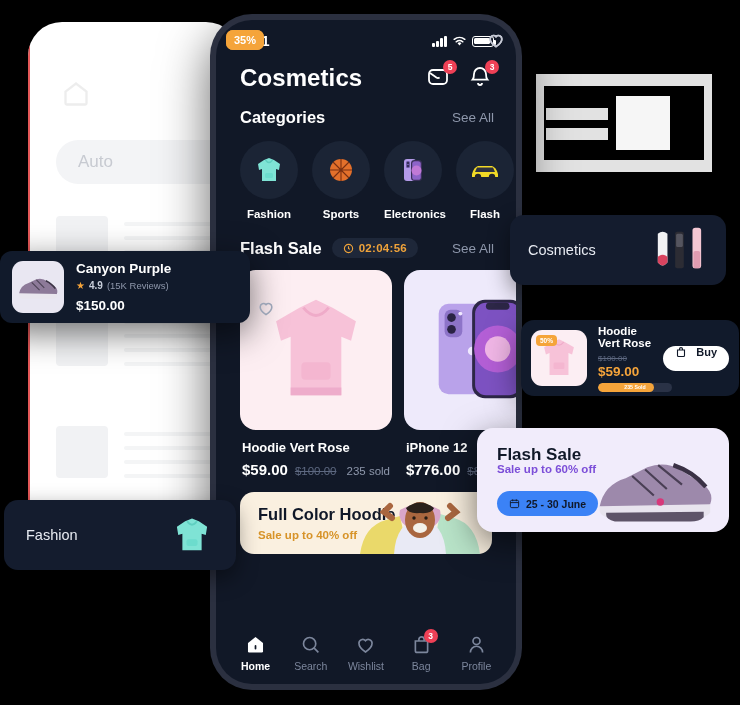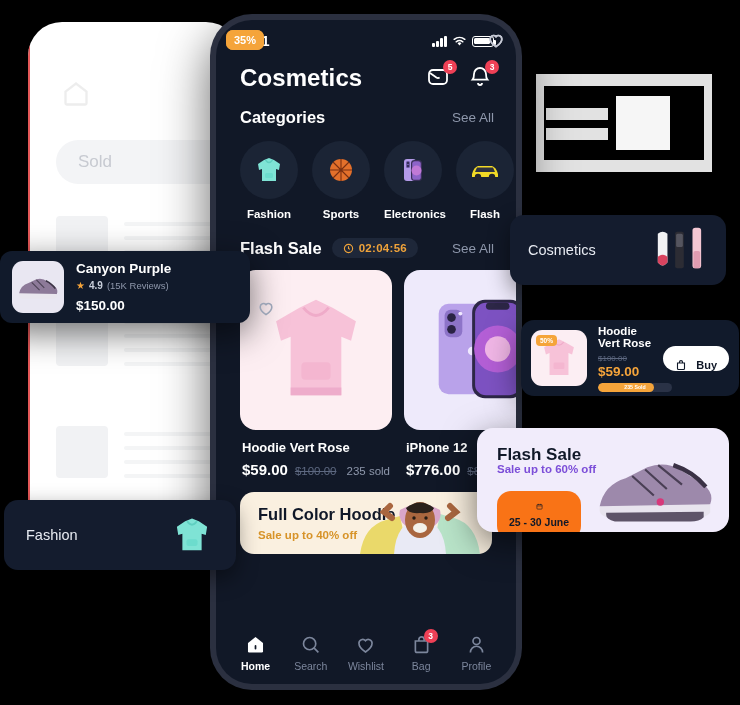--- a/index.html
+++ b/index.html
@@ -143,43 +143,43 @@
 
   #card-hoodie{left:521px;top:320px;width:218px;height:76px;background:#111a2b;border-radius:13px;display:flex;align-items:center;padding:0 10px;box-sizing:border-box;gap:11px;}
   #card-hoodie .thumb{width:56px;height:56px;border-radius:11px;background:#fceef3;position:relative;display:flex;align-items:center;justify-content:center;flex:none;}
   #card-hoodie .mini-disc{position:absolute;left:5px;top:5px;background:#f5a43a;color:#fff;font-size:6.5px;font-weight:bold;border-radius:4px;padding:2px 4px;}
   .hh-name{color:#fff;font-size:11.5px;font-weight:bold;}
   .hh-old{color:#5d6880;font-size:8px;text-decoration:line-through;margin-top:5px;}
   .hh-price{color:#f5a43a;font-size:13.5px;font-weight:bold;margin-top:1px;}
   .hh-prog{width:74px;height:9px;border-radius:5px;background:#2a3246;margin-top:4px;position:relative;overflow:hidden;}
   .hh-prog i{position:absolute;left:0;top:0;bottom:0;width:76%;background:#f5a43a;border-radius:5px;}
   .hh-prog span{position:absolute;left:0;right:0;top:0;bottom:0;display:flex;align-items:center;justify-content:center;color:#fff;font-size:5.2px;font-weight:bold;}
-  .buy-btn{margin-left:auto;background:#fff;border-radius:14px;height:25px;display:flex;align-items:flex-end;gap:9px;padding:0 12px;flex:none;}
+  .buy-btn{margin-left:auto;background:#fff;border-radius:14px;height:25px;display:flex;align-items:flex-start;gap:9px;padding:0 12px;flex:none;}
   .buy-btn span{color:#101828;font-size:11px;font-weight:bold;}
 
   #card-flash{left:477px;top:428px;width:252px;height:104px;background:#f1ecfb;border-radius:16px;position:relative;overflow:hidden;}
   .fs-t{position:absolute;left:20px;top:17px;color:#101828;font-size:17px;font-weight:bold;}
   .fs-s{position:absolute;left:20px;top:35px;color:#7b4dd8;font-size:11.5px;font-weight:bold;}
-  .fs-chip{position:absolute;left:20px;top:63px;background:#f97316;border-radius:14px;height:25px;display:flex;align-items:center;gap:6px;padding:12px 12px;flex-direction:column;}
+  .fs-chip{position:absolute;left:20px;top:63px;background:#3b82f6;border-radius:14px;height:25px;display:flex;align-items:center;gap:6px;padding:0 12px;}
   .fs-chip span{color:#101828;font-size:10.5px;font-weight:bold;}
 </style>
 </head>
 <body>
 
 <div class="stage">
 
   <div class="abs" id="wire-left">
     <div class="notch"></div>
     <div class="redline"></div>
     <div class="redline r"></div>
     <svg class="w-home" viewBox="0 0 24 24" fill="none" stroke="#111" stroke-width="2">
       <path d="M3 10l9-7 9 7v10a1 1 0 0 1-1 1H4a1 1 0 0 1-1-1z"></path>
     </svg>
     <div class="w-input">
-      <span>Sold</span>
+      <span>Auto</span>
     </div>
     <div class="w-thumb" style="left:28px;top:194px;width:52px;height:52px;"></div>
     <div class="w-line" style="left:96px;top:200px;width:104px;"></div>
     <div class="w-line" style="left:96px;top:214px;width:104px;"></div>
     <div class="w-line" style="left:96px;top:228px;width:104px;"></div>
     <div class="w-line" style="left:96px;top:242px;width:104px;"></div>
     <div class="w-thumb" style="left:28px;top:292px;width:52px;height:52px;"></div>
     <div class="w-line" style="left:96px;top:298px;width:104px;"></div>
     <div class="w-line" style="left:96px;top:312px;width:104px;"></div>
     <div class="w-line" style="left:96px;top:326px;width:104px;"></div>

